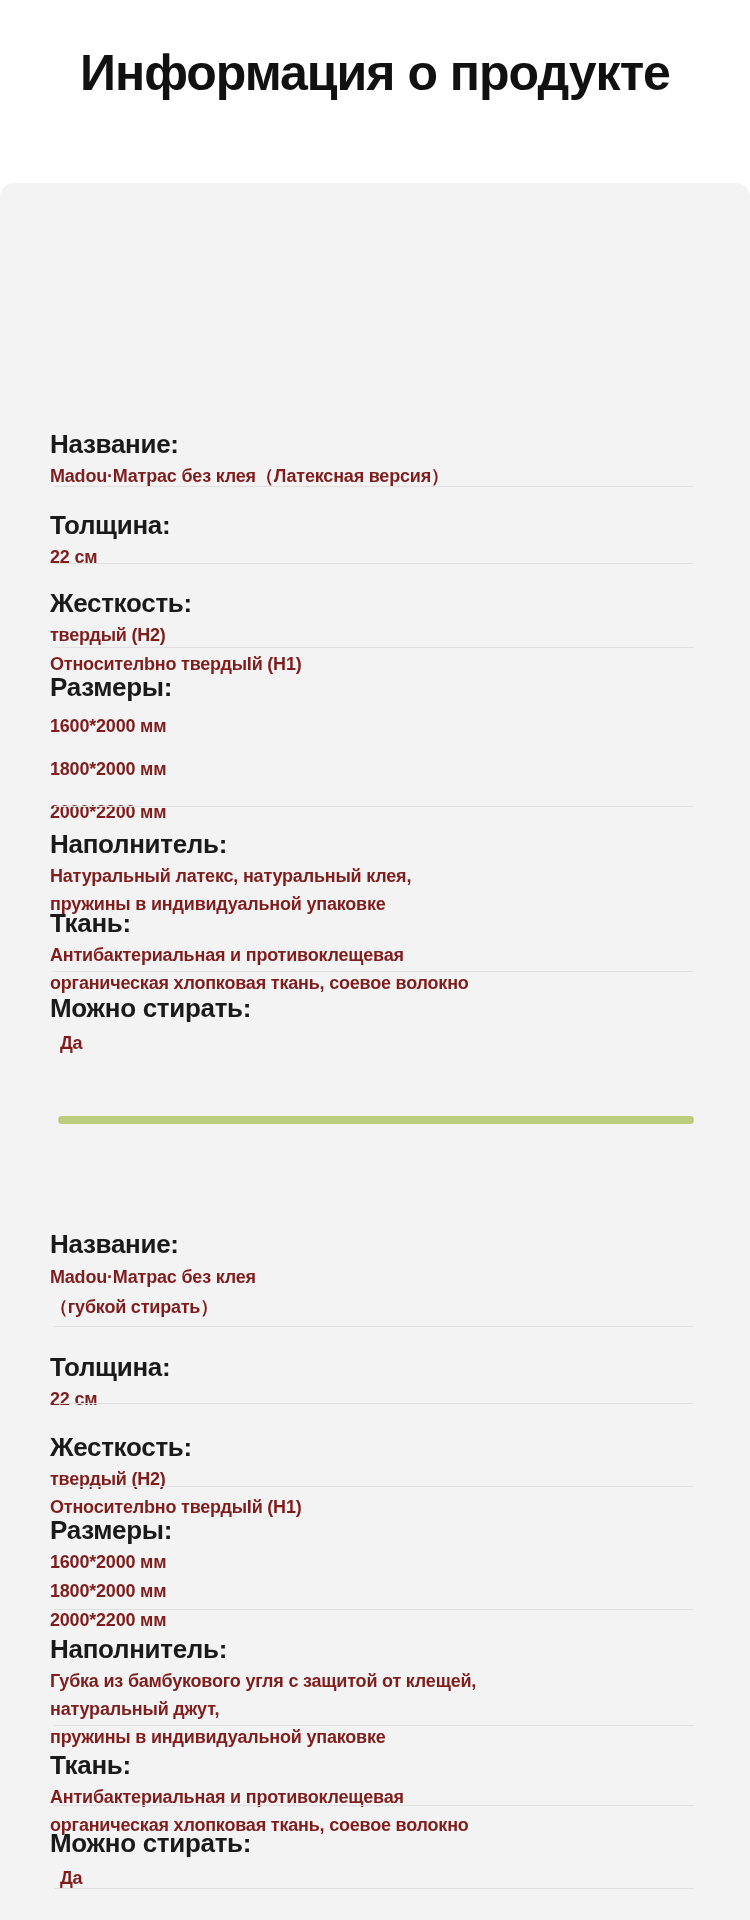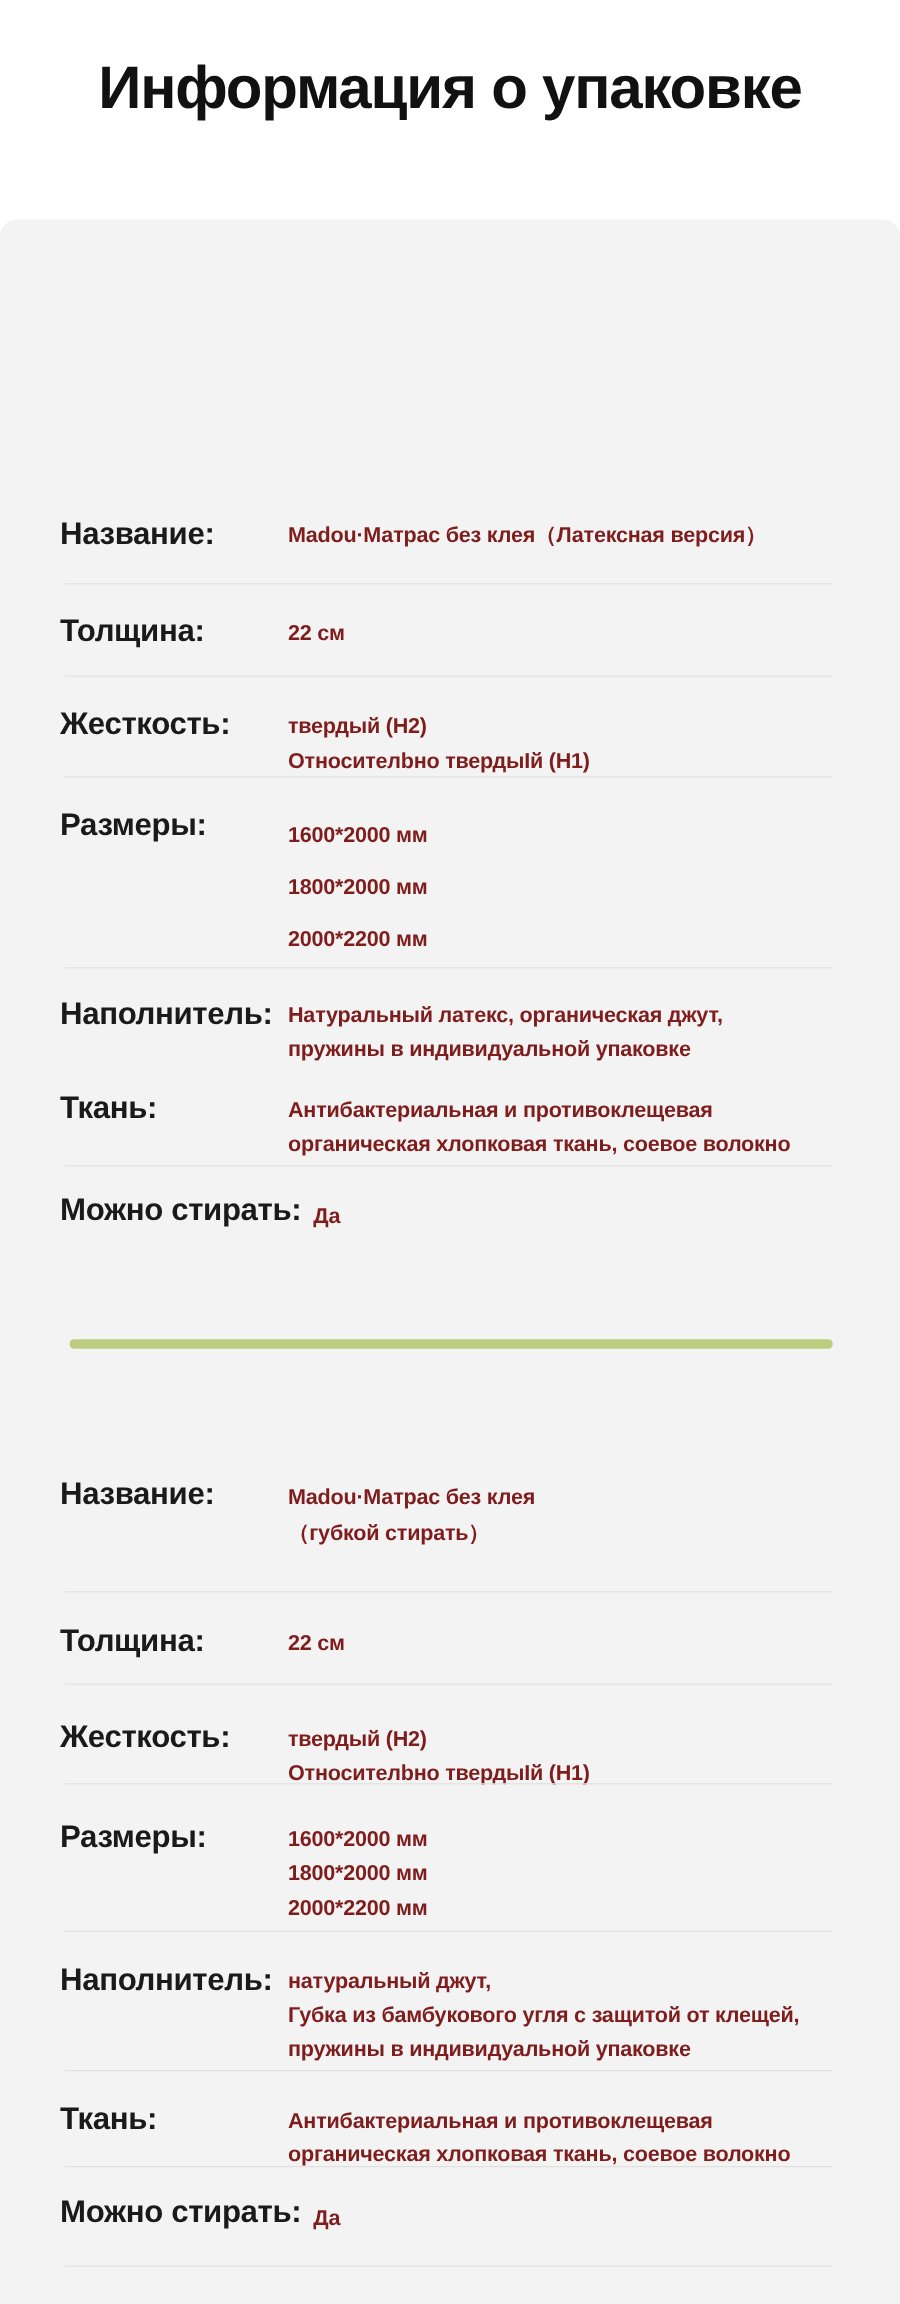--- a/index.html
+++ b/index.html
@@ -14,21 +14,21 @@
   }
   .title{
     position:absolute;top:42px;left:0;width:750px;text-align:center;
     font-size:50px;line-height:62px;font-weight:bold;color:#111111;
     letter-spacing:-1px;
   }
   .panel{
     position:absolute;left:0;top:183px;width:750px;height:1737px;
     background:var(--panel-bg);border-radius:14px 14px 0 0;
   }
-  .row{position:absolute;left:50px;display:flex;align-items:flex-start;width:660px;}
+  .row{position:absolute;left:50px;display:flex;align-items:flex-start;width:660px;flex-direction:column;}
   .row .label{
     width:190px;flex-shrink:0;font-size:26px;line-height:30px;
     font-weight:bold;color:#1a1a1a;letter-spacing:-0.3px;
   }
   .row .value{
     padding-top:3px;font-size:18px;font-weight:bold;color:#7f1d1d;
     letter-spacing:-0.2px;
   }
   .value div{line-height:28px;}
   .lh29 div{line-height:29px;}
@@ -40,21 +40,21 @@
   .accent-bar{
     position:absolute;left:58px;top:933px;width:636px;height:8px;
     border-radius:4px;background:var(--accent);
   }
 </style>
 </head>
 <body>
 
 <div class="page">
 
-  <div class="title">Информация о упаковке</div>
+  <div class="title">Информация о продукте</div>
 
   <div class="panel">
 
     <div class="row" style="top:246px">
       <div class="label">Название:</div>
       <div class="value lh28">
         <div>Madou·Матрас без клея（Латексная версия）</div>
       </div>
     </div>
     <div class="divider" style="top:303px"></div>
@@ -82,21 +82,21 @@
         <div>1600*2000 мм</div>
         <div>1800*2000 мм</div>
         <div>2000*2200 мм</div>
       </div>
     </div>
     <div class="divider" style="top:623px"></div>
 
     <div class="row" style="top:646px">
       <div class="label">Наполнитель:</div>
       <div class="value">
-        <div>Натуральный латекс, органическая джут,</div>
+        <div>Натуральный латекс, натуральный клея,</div>
         <div>пружины в индивидуальной упаковке</div>
       </div>
     </div>
 
     <div class="row" style="top:725px">
       <div class="label">Ткань:</div>
       <div class="value">
         <div>Антибактериальная и противоклещевая</div>
         <div>органическая хлопковая ткань, соевое волокно</div>
       </div>
@@ -144,22 +144,22 @@
         <div>1600*2000 мм</div>
         <div>1800*2000 мм</div>
         <div>2000*2200 мм</div>
       </div>
     </div>
     <div class="divider" style="top:1426px"></div>
 
     <div class="row" style="top:1451px">
       <div class="label">Наполнитель:</div>
       <div class="value">
+        <div>Губка из бамбукового угля с защитой от клещей,</div>
         <div>натуральный джут,</div>
-        <div>Губка из бамбукового угля с защитой от клещей,</div>
         <div>пружины в индивидуальной упаковке</div>
       </div>
     </div>
     <div class="divider" style="top:1542px"></div>
 
     <div class="row" style="top:1567px">
       <div class="label">Ткань:</div>
       <div class="value">
         <div>Антибактериальная и противоклещевая</div>
         <div>органическая хлопковая ткань, соевое волокно</div>

